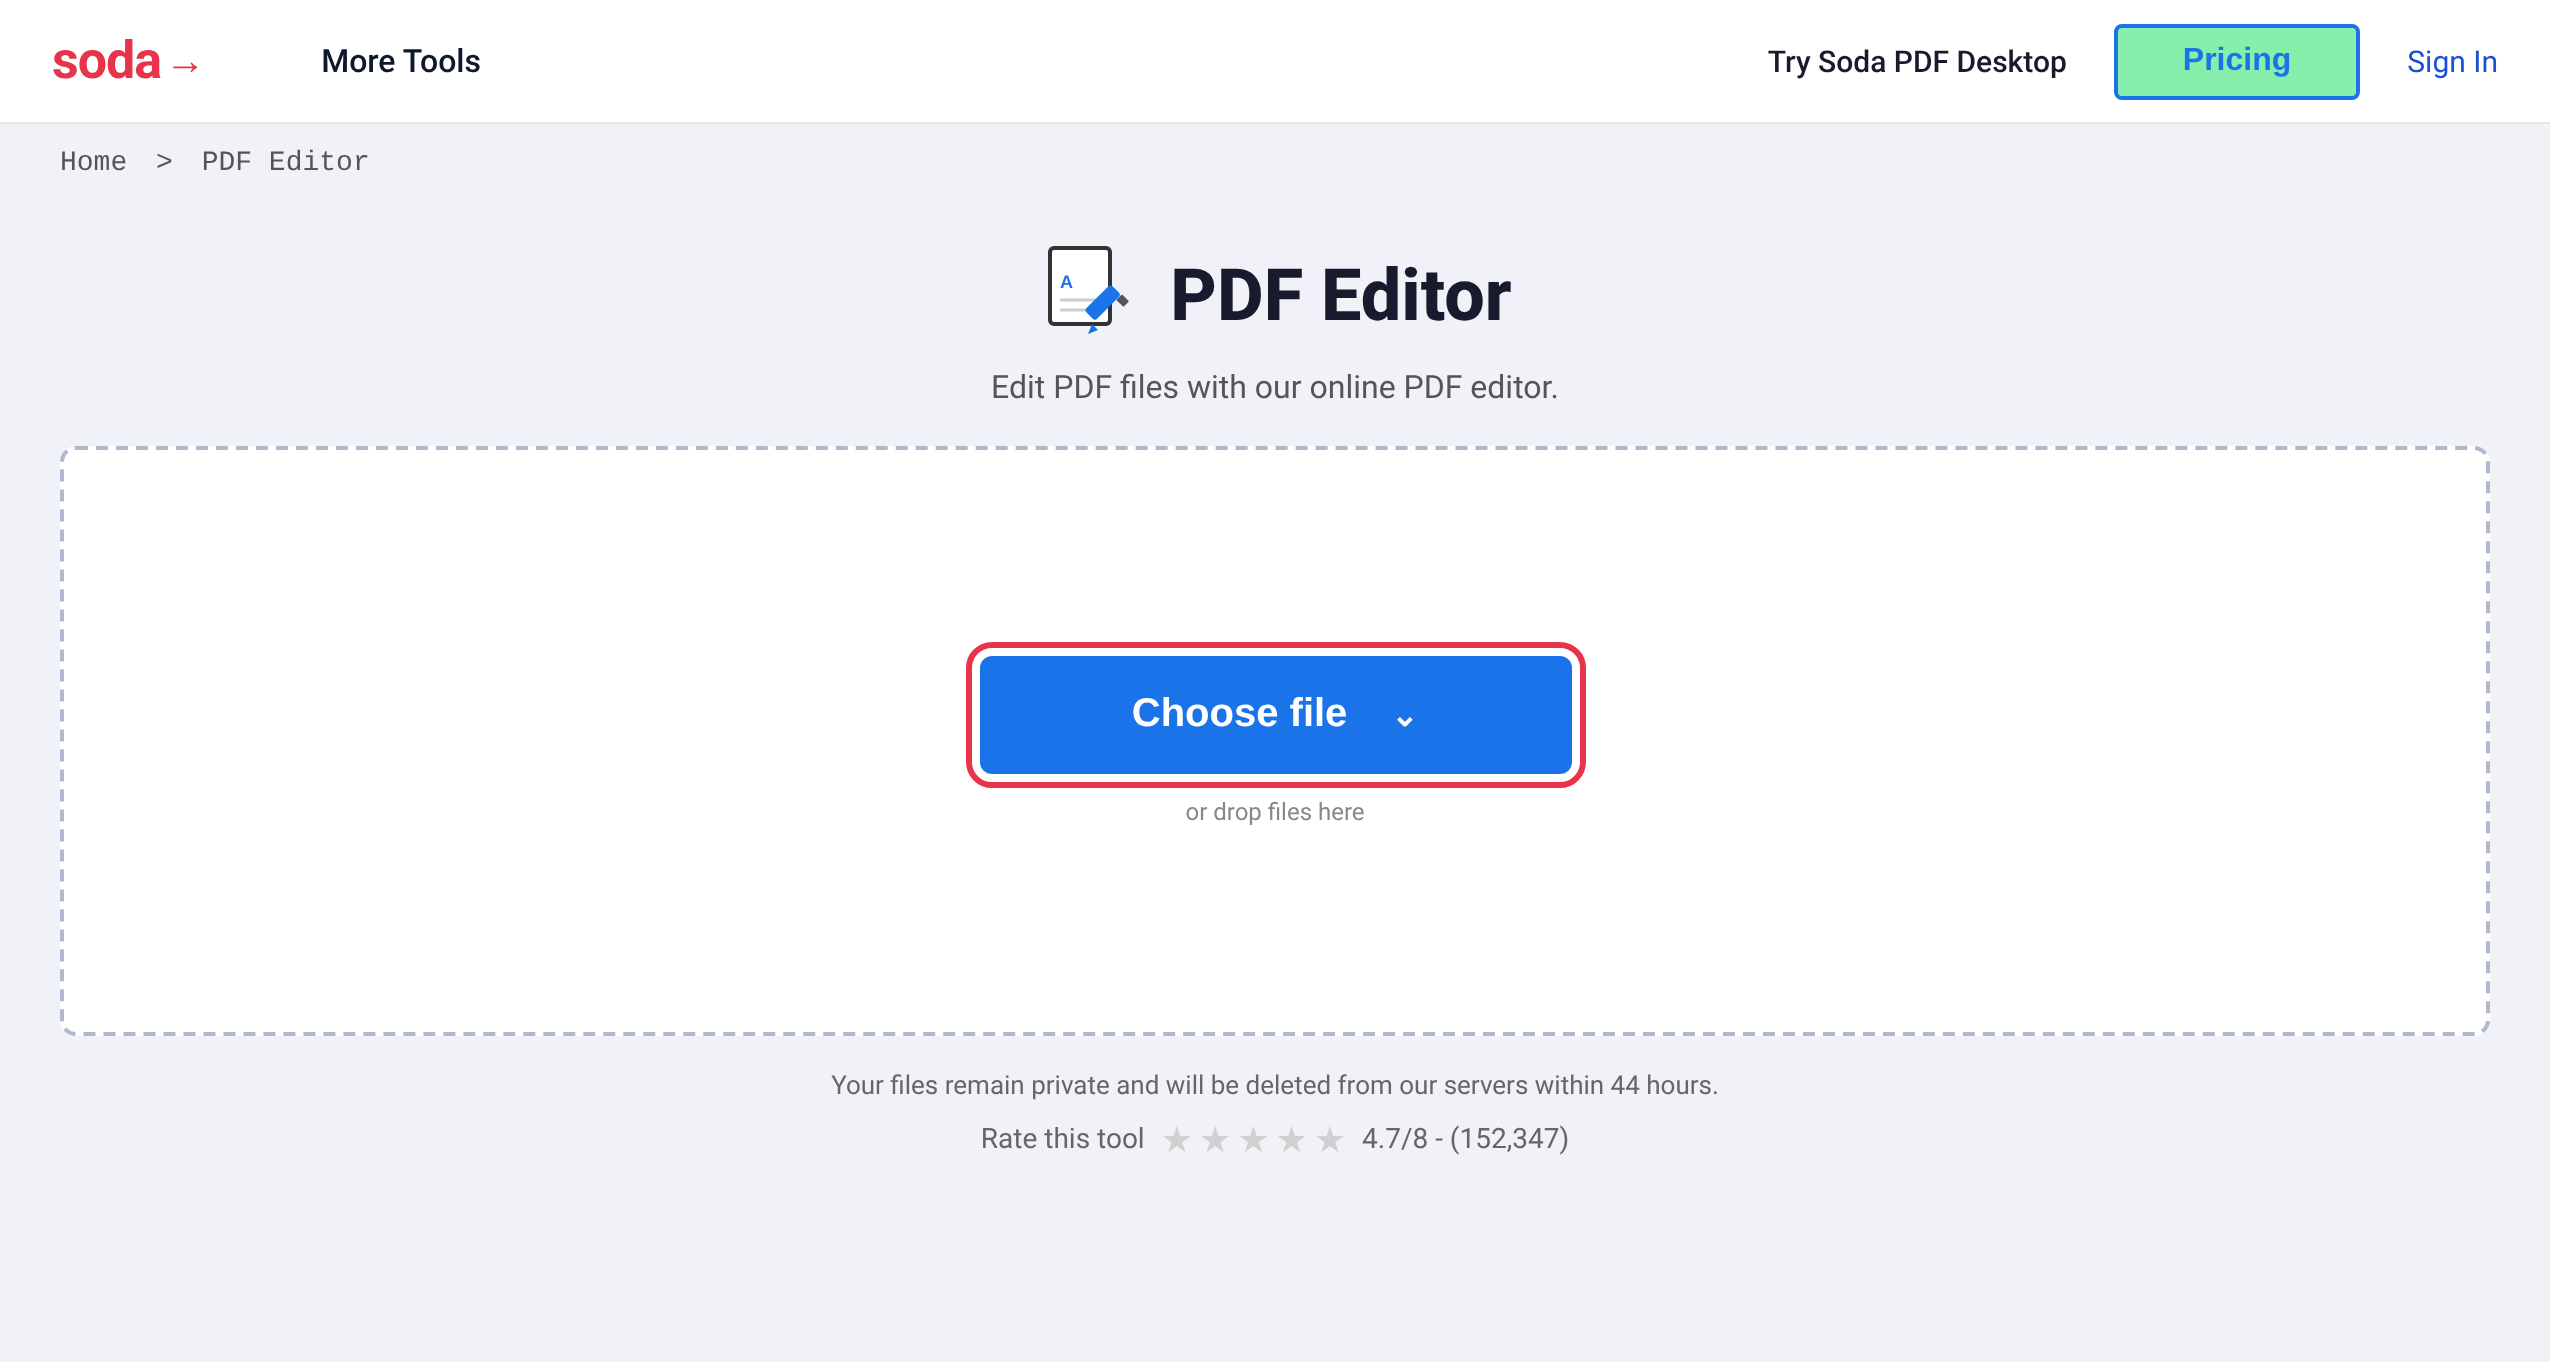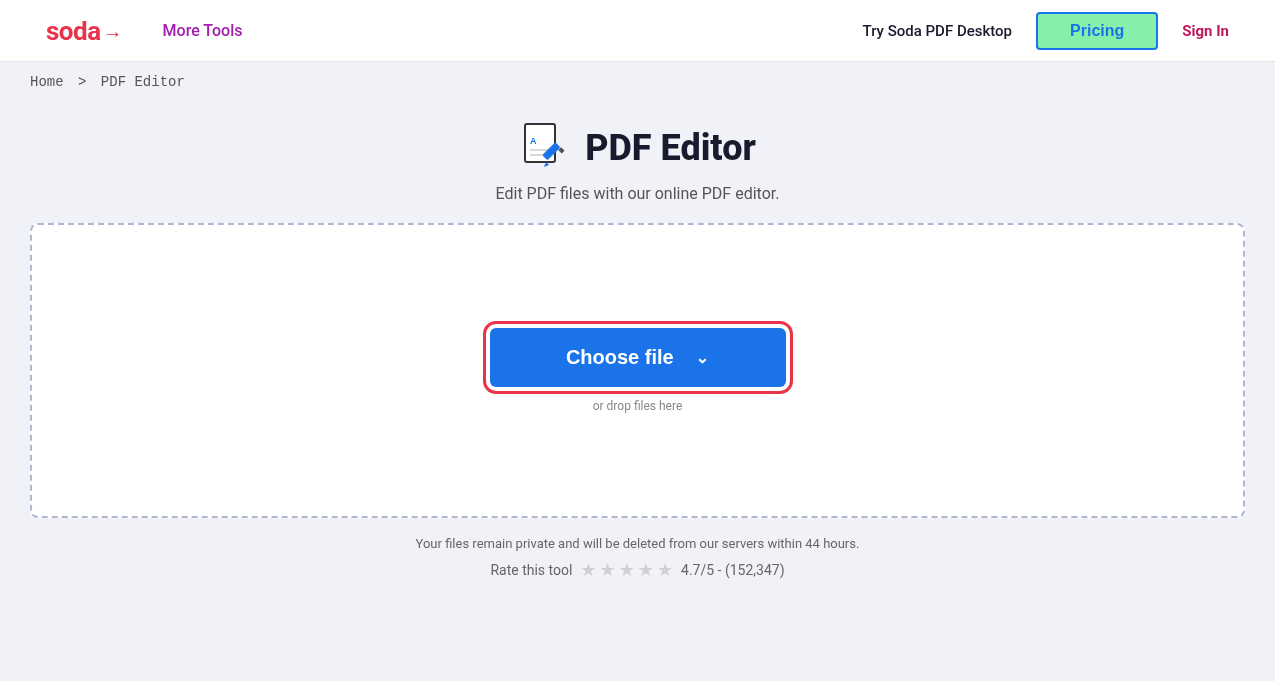--- a/index.html
+++ b/index.html
@@ -8,21 +8,21 @@
       background: #f0f2f7;
       min-height: 681px;
       width: 1275px;
     }
 
     
     .header {
       background: #ffffff;
       display: flex;
       align-items: center;
-      padding: 0 46px;
+      padding: 0 26px;
       height: 62px;
       border-bottom: 1px solid #e5e7eb;
     }
     .logo {
       display: flex;
       align-items: center;
       margin-right: 40px;
       text-decoration: none;
     }
     .logo-text {
@@ -31,24 +31,25 @@
       color: #e8334a;
       letter-spacing: -0.5px;
     }
     .logo-arrow {
       color: #e8334a;
       font-size: 20px;
       margin-left: 2px;
     }
     .nav-more-tools {
       font-size: 16px;
-      color: #a21caf;
+      color: #0f172a;
       font-weight: 500;
       cursor: pointer;
       text-decoration: none;
+      margin-left: 18px;
     }
     .header-right {
       margin-left: auto;
       display: flex;
       align-items: center;
       gap: 24px;
     }
     .try-desktop {
       font-size: 15px;
       color: #1a1a2e;
@@ -61,22 +62,22 @@
       color: #1a73e8;
       background: #86efac;
       padding: 8px 32px;
       font-size: 16px;
       font-weight: 700;
       border-radius: 4px;
       cursor: pointer;
     }
     .signin-link {
       font-size: 15px;
-      color: #be185d;
-      font-weight: 700;
+      color: #1d4ed8;
+      font-weight: 400;
       cursor: pointer;
       text-align: right;
     }
 
     
     .breadcrumb-bar {
       padding: 12px 30px;
       background: #f0f2f7;
       font-family: Liberation Mono, monospace;
     }
@@ -261,17 +262,17 @@
     <p class="privacy-text">Your files remain private and will be deleted from our servers within 44 hours.</p>
     <div class="rating-row">
       <span>Rate this tool</span>
       <div class="stars">
         <span class="star">★</span>
         <span class="star">★</span>
         <span class="star">★</span>
         <span class="star">★</span>
         <span class="star">★</span>
       </div>
-      <span class="rating-score">4.7/5 - (152,347)</span>
+      <span class="rating-score">4.7/8 - (152,347)</span>
     </div>
   </div>
 
 </main>
 
 </body></html>

